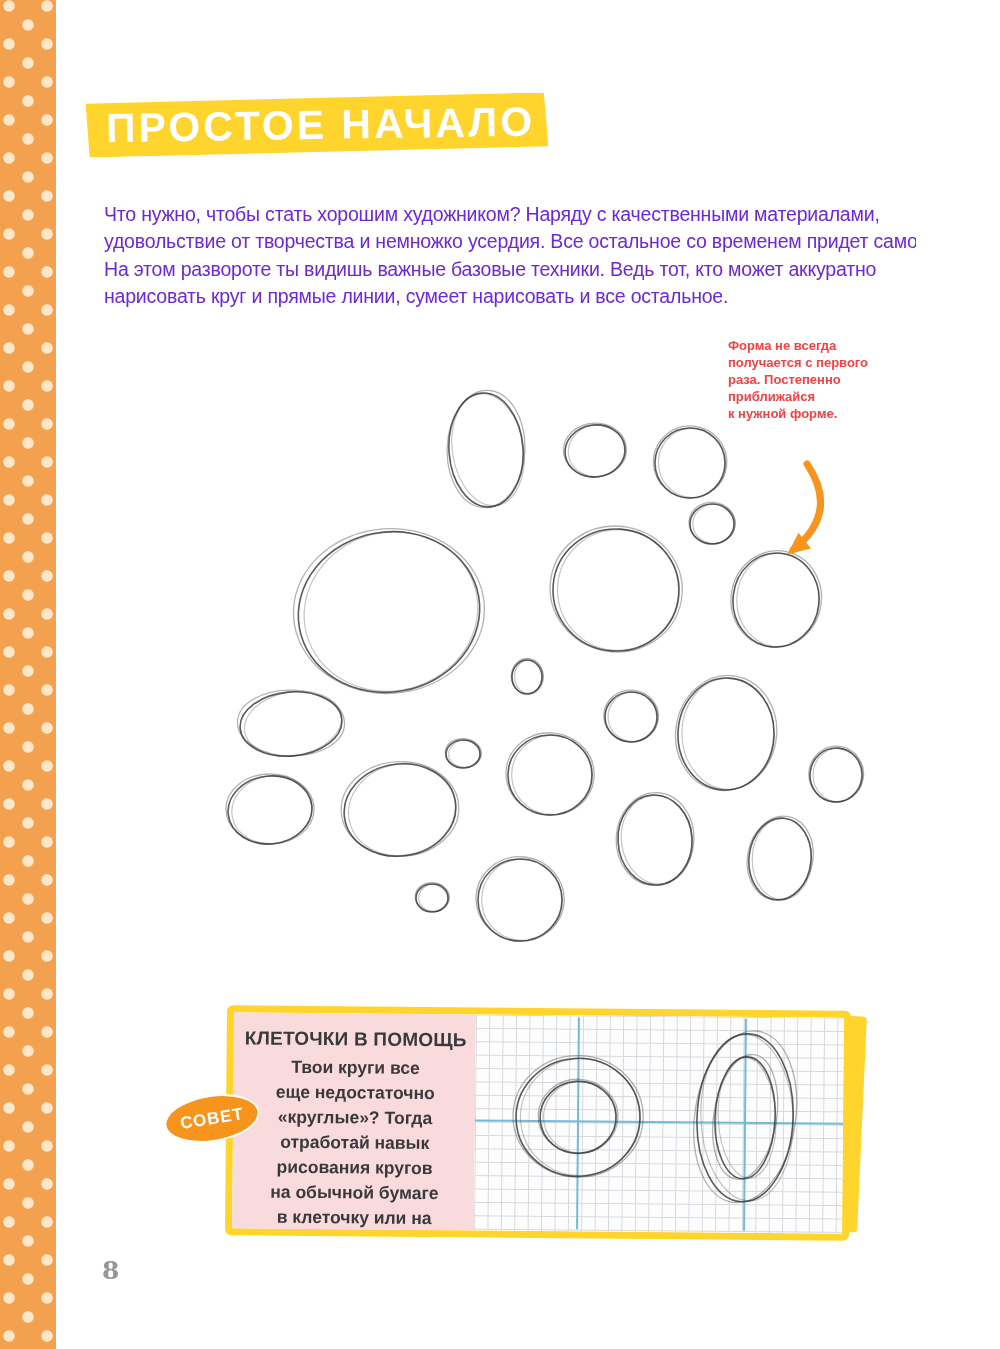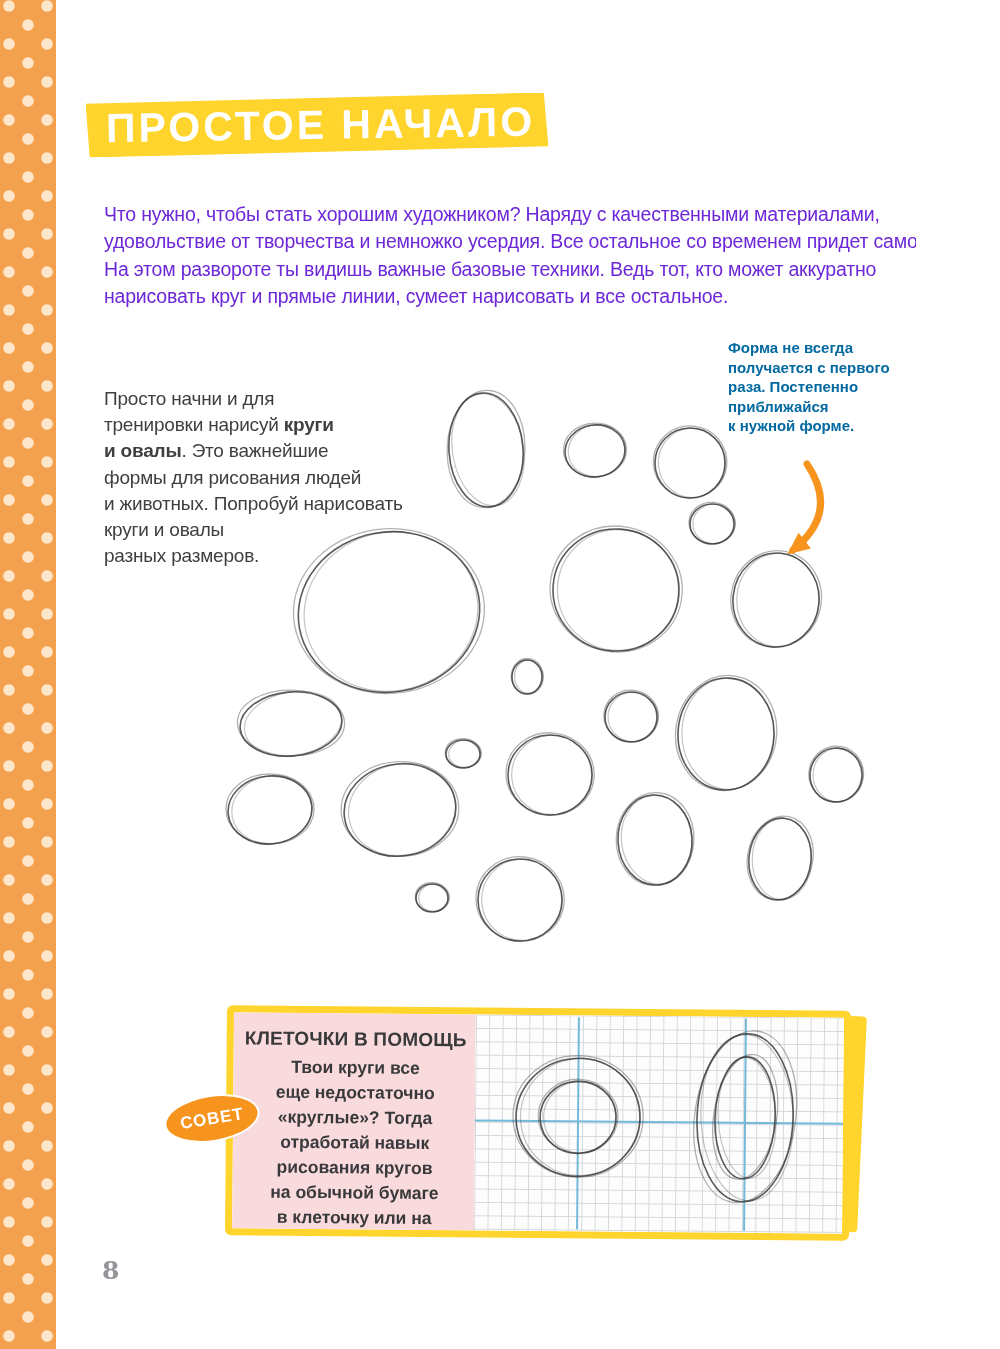--- a/index.html
+++ b/index.html
@@ -18,22 +18,22 @@
     transform:rotate(-0.9deg);display:flex;align-items:center;
     clip-path:polygon(0 7%,99.2% 0%,100% 93%,0.7% 100%)}
   .title-banner h1{font-size:41px;font-weight:bold;color:#fff;letter-spacing:3px;padding-left:20px;white-space:nowrap}
 
   .intro{position:absolute;left:104px;top:201px;width:830px;font-size:19.5px;line-height:1.4;
     color:#6d28d9;white-space:pre-line;letter-spacing:-0.2px}
 
   .left-note{position:absolute;left:104px;top:386px;width:330px;font-size:19px;line-height:1.38;
     color:#3E3F41;white-space:pre-line;letter-spacing:-0.2px}
 
-  .right-note{position:absolute;left:728px;top:338px;width:215px;font-size:15px;line-height:1.3;
-    color:#0369a1;font-weight:bold;white-space:pre-line}
+  .right-note{position:absolute;left:728px;top:338px;width:215px;font-size:13px;line-height:1.3;
+    color:#ef4444;font-weight:bold;white-space:pre-line}
 
   .sketch-layer{position:absolute;left:0;top:0;width:1000px;height:1349px;pointer-events:none}
 
   .tip-fold{position:absolute;left:834px;top:1016px;width:28px;height:216px;background:#FFD42C;
     transform:rotate(2.6deg);border-radius:4px}
   .tipbox{position:absolute;left:226px;top:1008px;width:624px;height:230px;background:#fff;
     border:7px solid #FFD42C;border-radius:6px;transform:rotate(0.5deg);display:flex;overflow:hidden}
   .tip-left{width:242px;background:#F9DBDD;padding:15px 8px 8px 10px;text-align:center}
   .tip-left h2{font-size:19px;color:#39393B;margin-bottom:5px;letter-spacing:0.2px}
   .tip-left p{font-size:17.5px;font-weight:bold;color:#39393B;line-height:1.43;white-space:pre-line}
@@ -60,27 +60,20 @@
 
   <div class="title-banner">
     <h1>ПРОСТОЕ НАЧАЛО</h1>
   </div>
 
   <p class="intro">Что нужно, чтобы стать хорошим художником? Наряду с качественными материалами,
 удовольствие от творчества и немножко усердия. Все остальное со временем придет само.
 На этом развороте ты видишь важные базовые техники. Ведь тот, кто может аккуратно
 нарисовать круг и прямые линии, сумеет нарисовать и все остальное.</p>
 
-  <p class="left-note"><span>Просто начни и для
-тренировки нарисуй </span><b>круги
-и овалы</b><span>. Это важнейшие
-формы для рисования людей
-и животных. Попробуй нарисовать
-круги и овалы
-разных размеров.</span></p>
 
   <p class="right-note">Форма не всегда
 получается с первого
 раза. Постепенно
 приближайся
 к нужной форме.</p>
 
   <svg class="sketch-layer" viewBox="0 0 1000 1349" aria-hidden="true">
     <defs>
       <marker id="ah" markerUnits="userSpaceOnUse" markerWidth="26" markerHeight="26" refX="17" refY="13" orient="auto">

